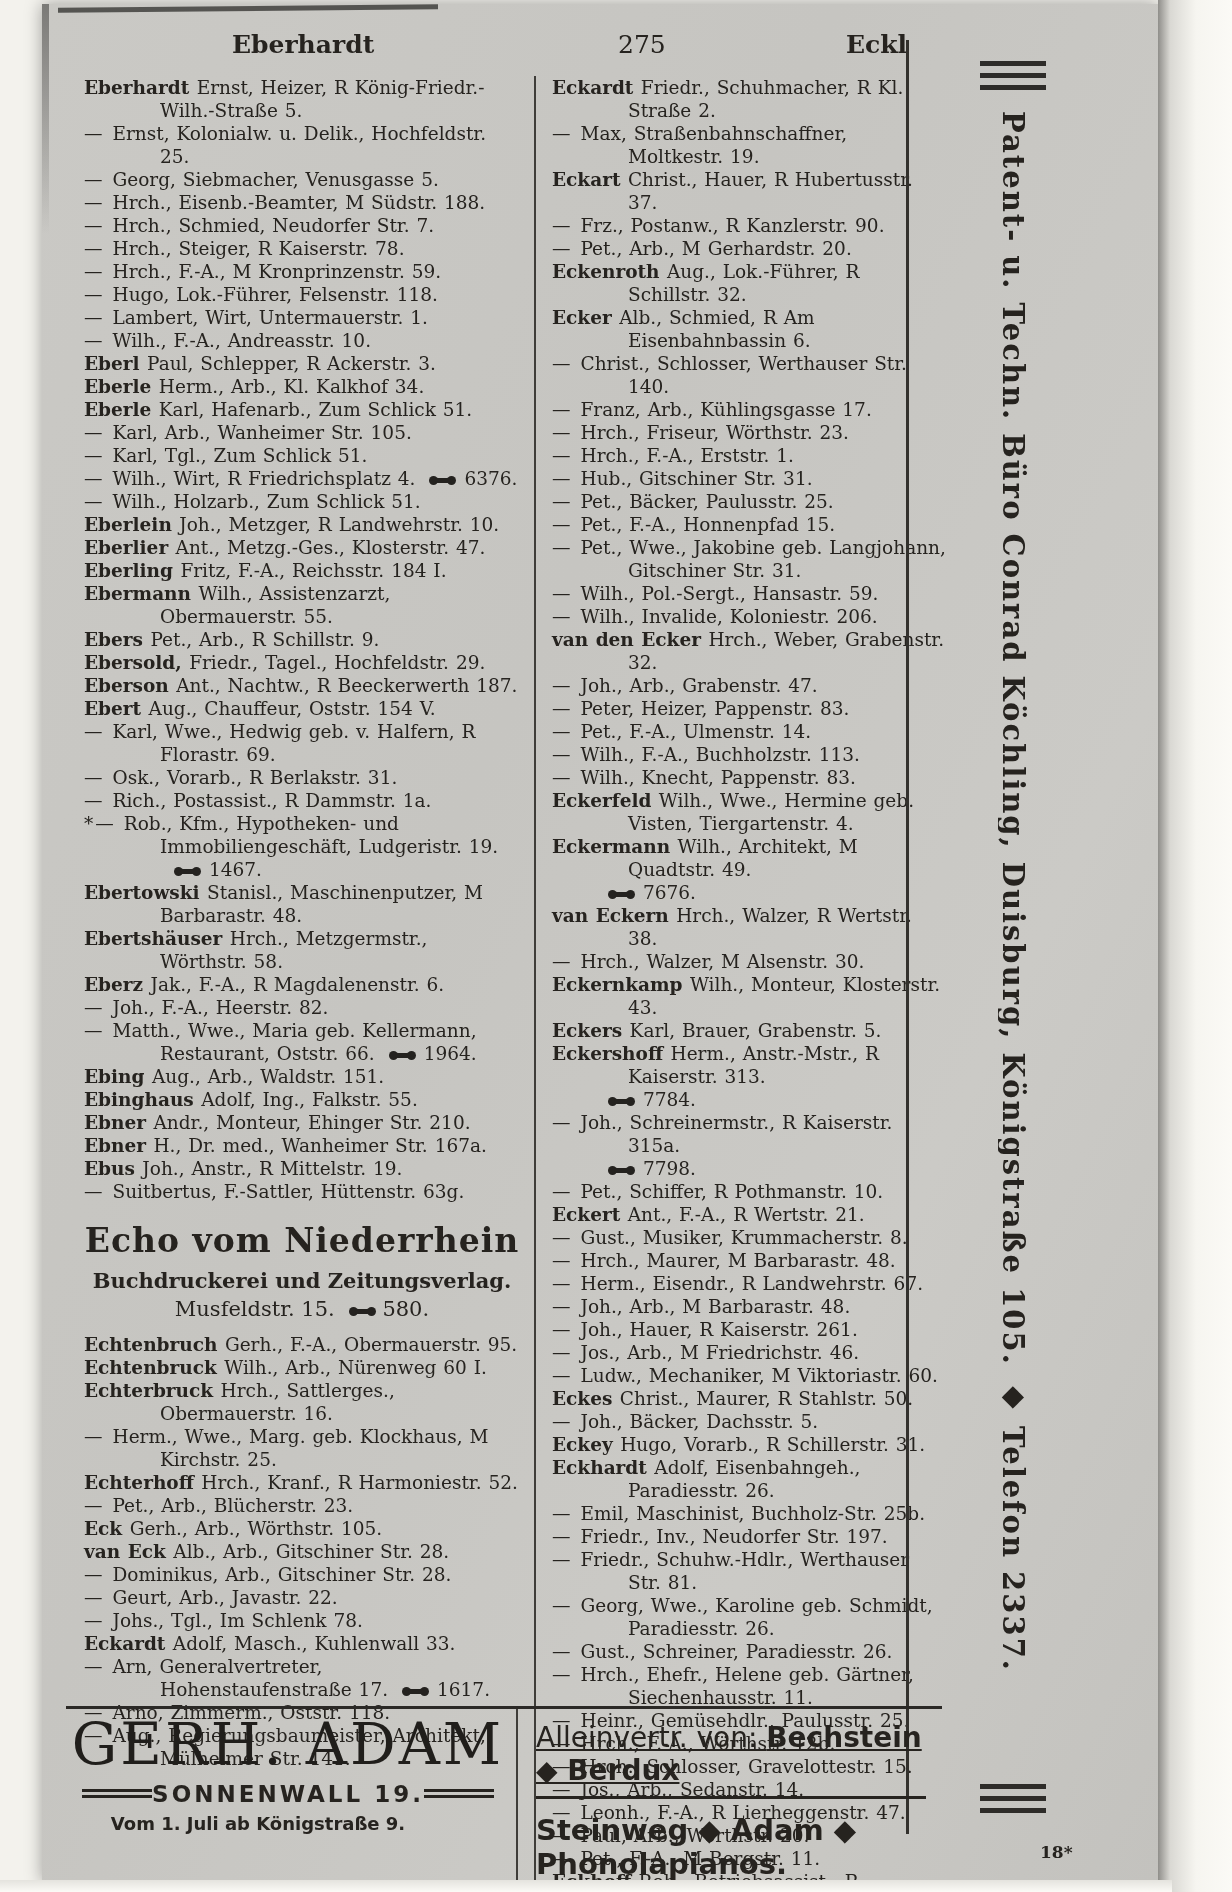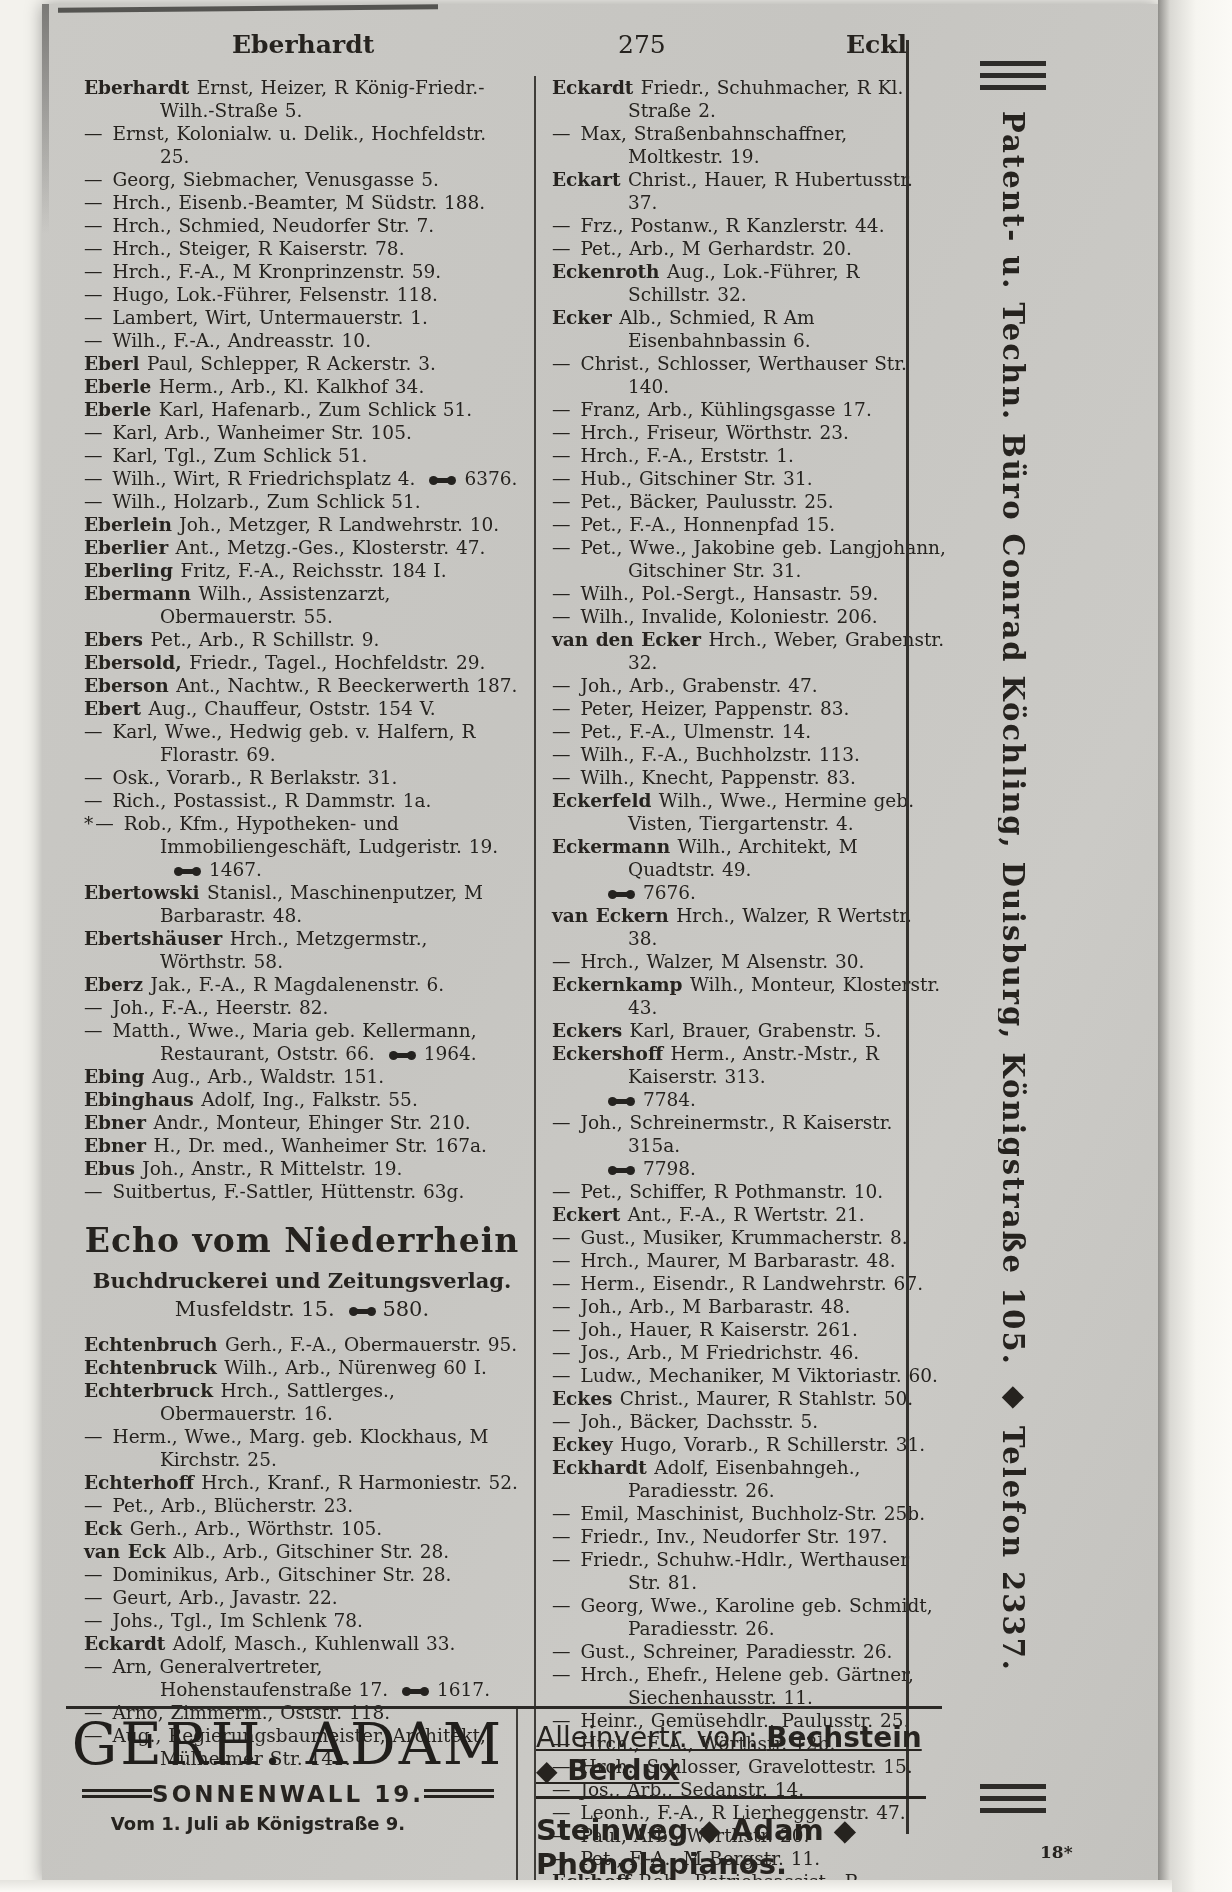--- a/index.html
+++ b/index.html
@@ -180,21 +180,21 @@
           <div class="entry"><span class="pfx">—</span><span>Arn, Generalvertreter, Hohenstaufenstraße 17.</span><span class="phone"><span class="ph"></span><span class="pnum">1617.</span></span></div>
           <div class="entry"><span class="pfx">—</span><span>Arno, Zimmerm., Oststr. 118.</span></div>
           <div class="entry"><span class="pfx">—</span><span>Aug., Regierungsbaumeister, Architekt, Mülheimer Str. 141.</span></div>
         </div>
     </div>
     <div class="col-right">
       <div id="rightCol">
           <div class="entry"><span class="lead">Eckardt </span><span>Friedr., Schuhmacher, R Kl. Straße 2.</span></div>
           <div class="entry"><span class="pfx">—</span><span>Max, Straßenbahnschaffner, Moltkestr. 19.</span></div>
           <div class="entry"><span class="lead">Eckart </span><span>Christ., Hauer, R Hubertusstr. 37.</span></div>
-          <div class="entry"><span class="pfx">—</span><span>Frz., Postanw., R Kanzlerstr. 44.</span></div>
+          <div class="entry"><span class="pfx">—</span><span>Frz., Postanw., R Kanzlerstr. 90.</span></div>
           <div class="entry"><span class="pfx">—</span><span>Pet., Arb., M Gerhardstr. 20.</span></div>
           <div class="entry"><span class="lead">Eckenroth </span><span>Aug., Lok.-Führer, R Schillstr. 32.</span></div>
           <div class="entry"><span class="lead">Ecker </span><span>Alb., Schmied, R Am Eisenbahnbassin 6.</span></div>
           <div class="entry"><span class="pfx">—</span><span>Christ., Schlosser, Werthauser Str. 140.</span></div>
           <div class="entry"><span class="pfx">—</span><span>Franz, Arb., Kühlingsgasse 17.</span></div>
           <div class="entry"><span class="pfx">—</span><span>Hrch., Friseur, Wörthstr. 23.</span></div>
           <div class="entry"><span class="pfx">—</span><span>Hrch., F.-A., Erststr. 1.</span></div>
           <div class="entry"><span class="pfx">—</span><span>Hub., Gitschiner Str. 31.</span></div>
           <div class="entry"><span class="pfx">—</span><span>Pet., Bäcker, Paulusstr. 25.</span></div>
           <div class="entry"><span class="pfx">—</span><span>Pet., F.-A., Honnenpfad 15.</span></div>

